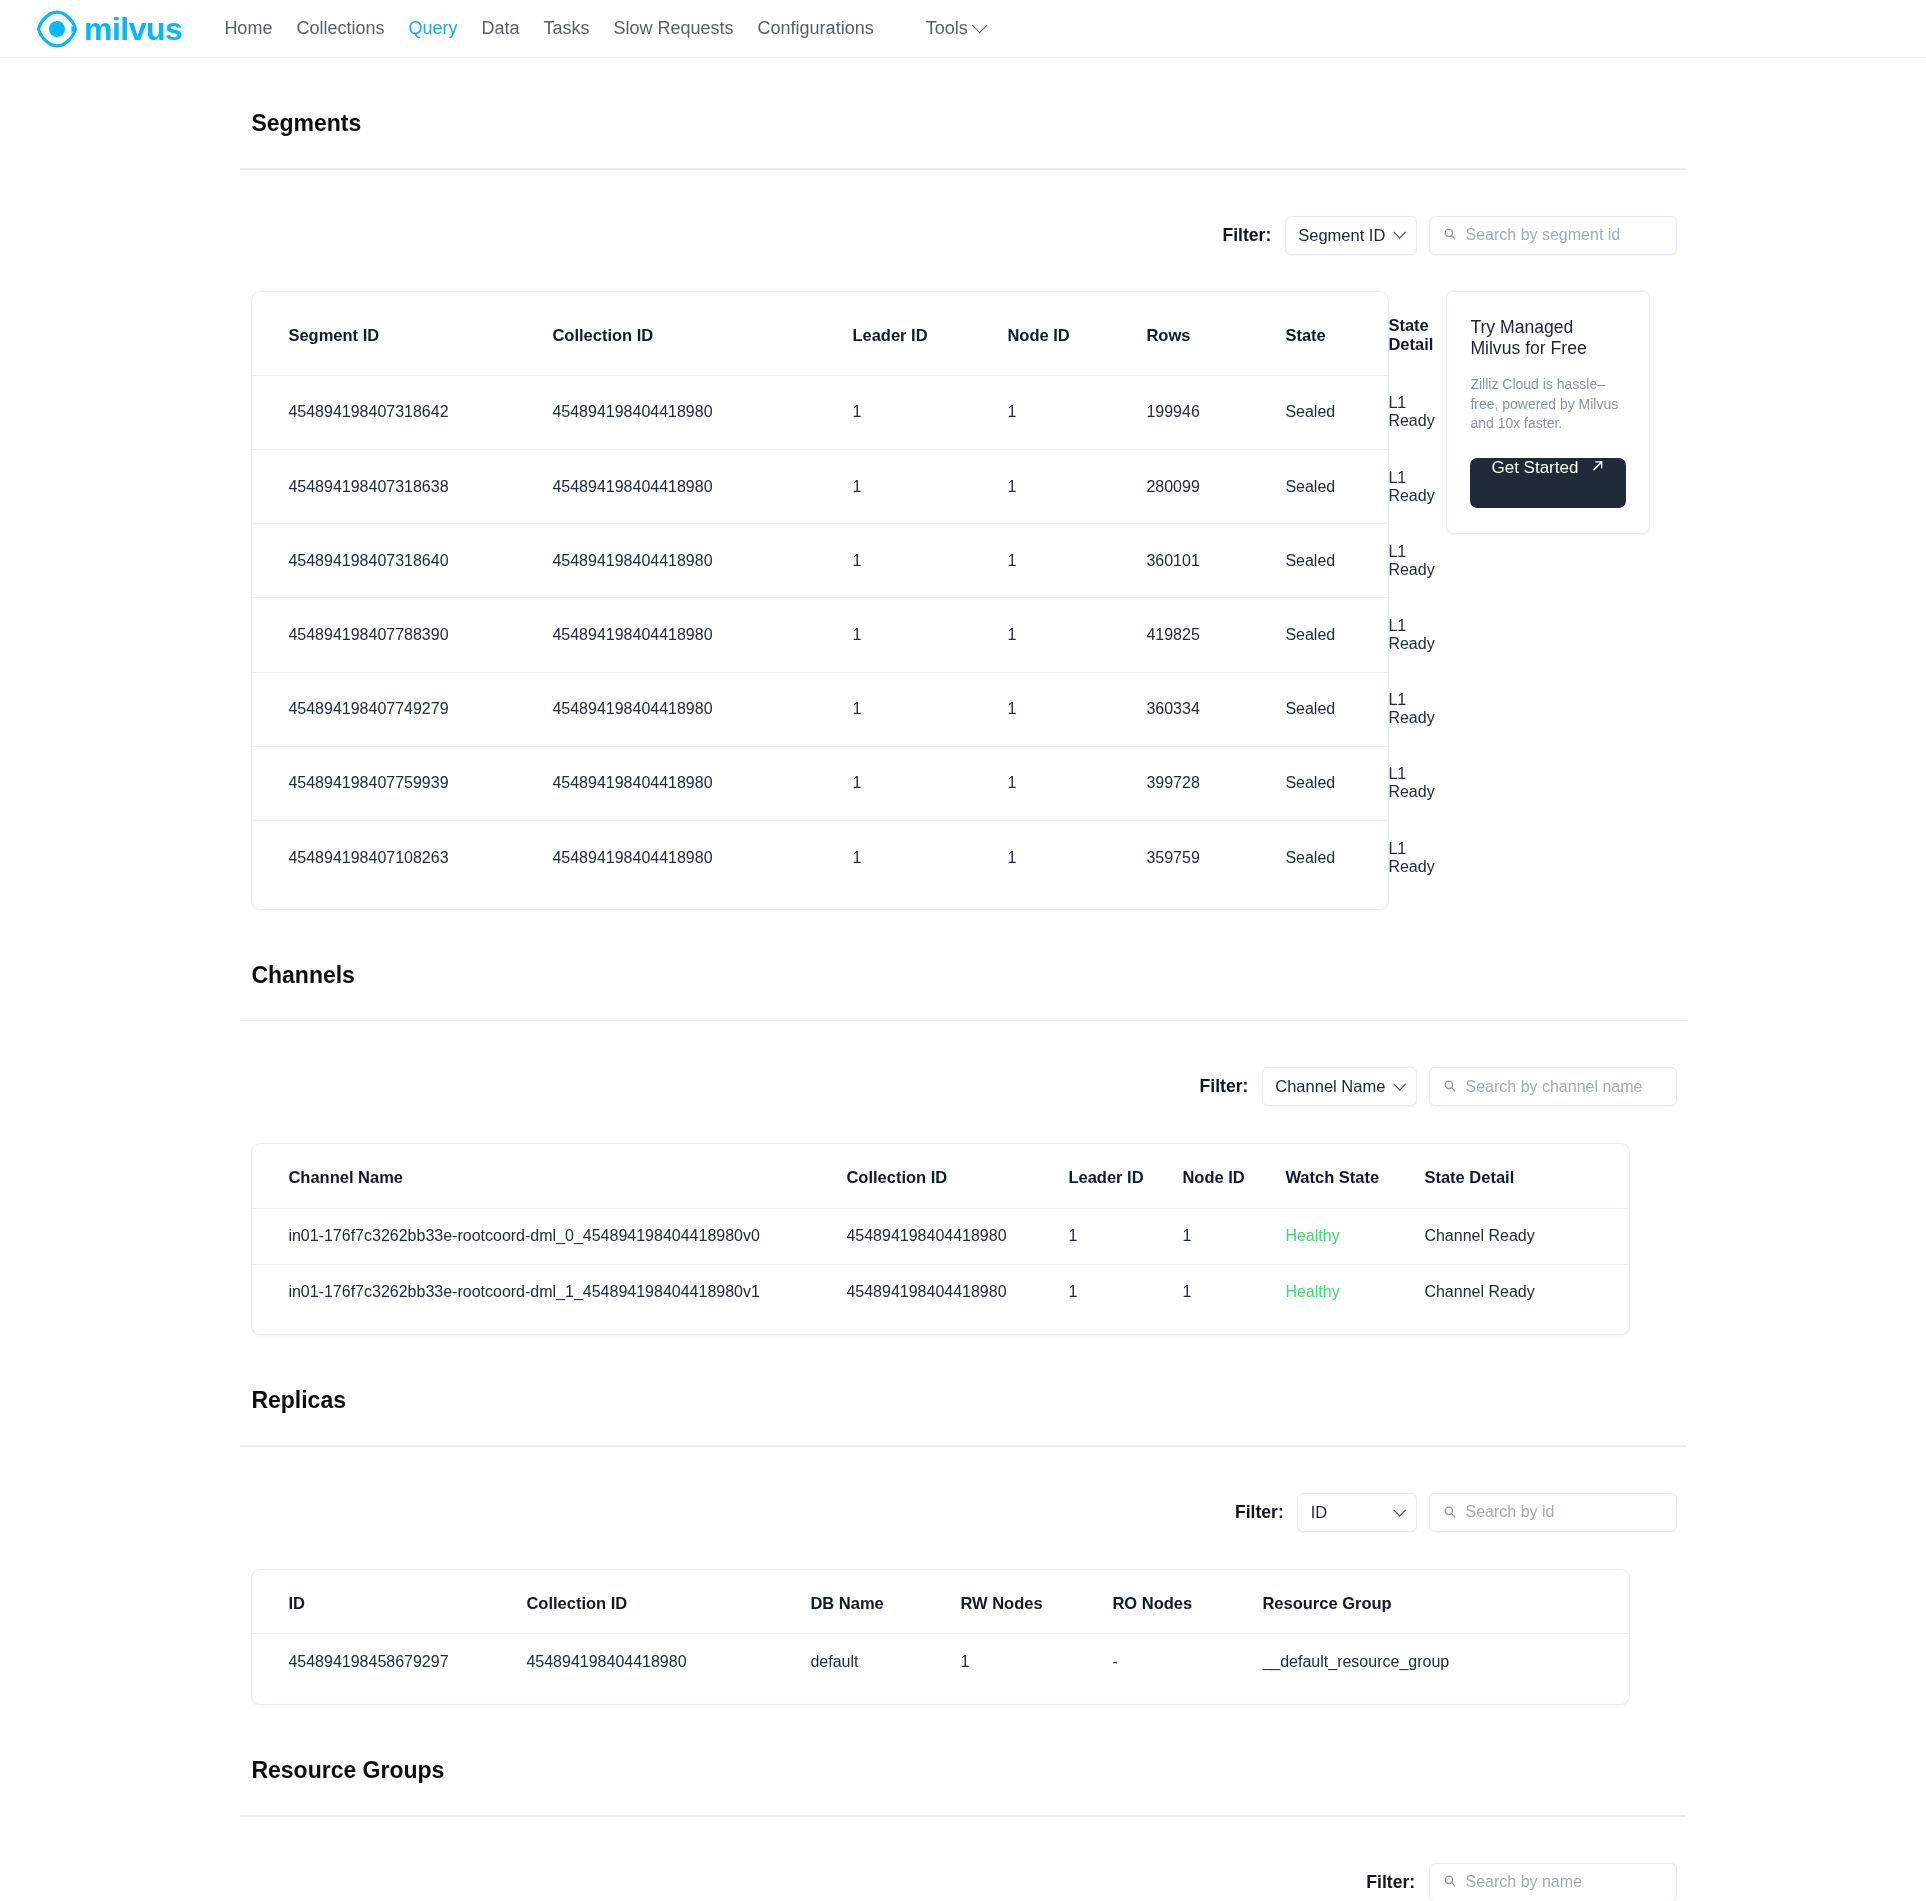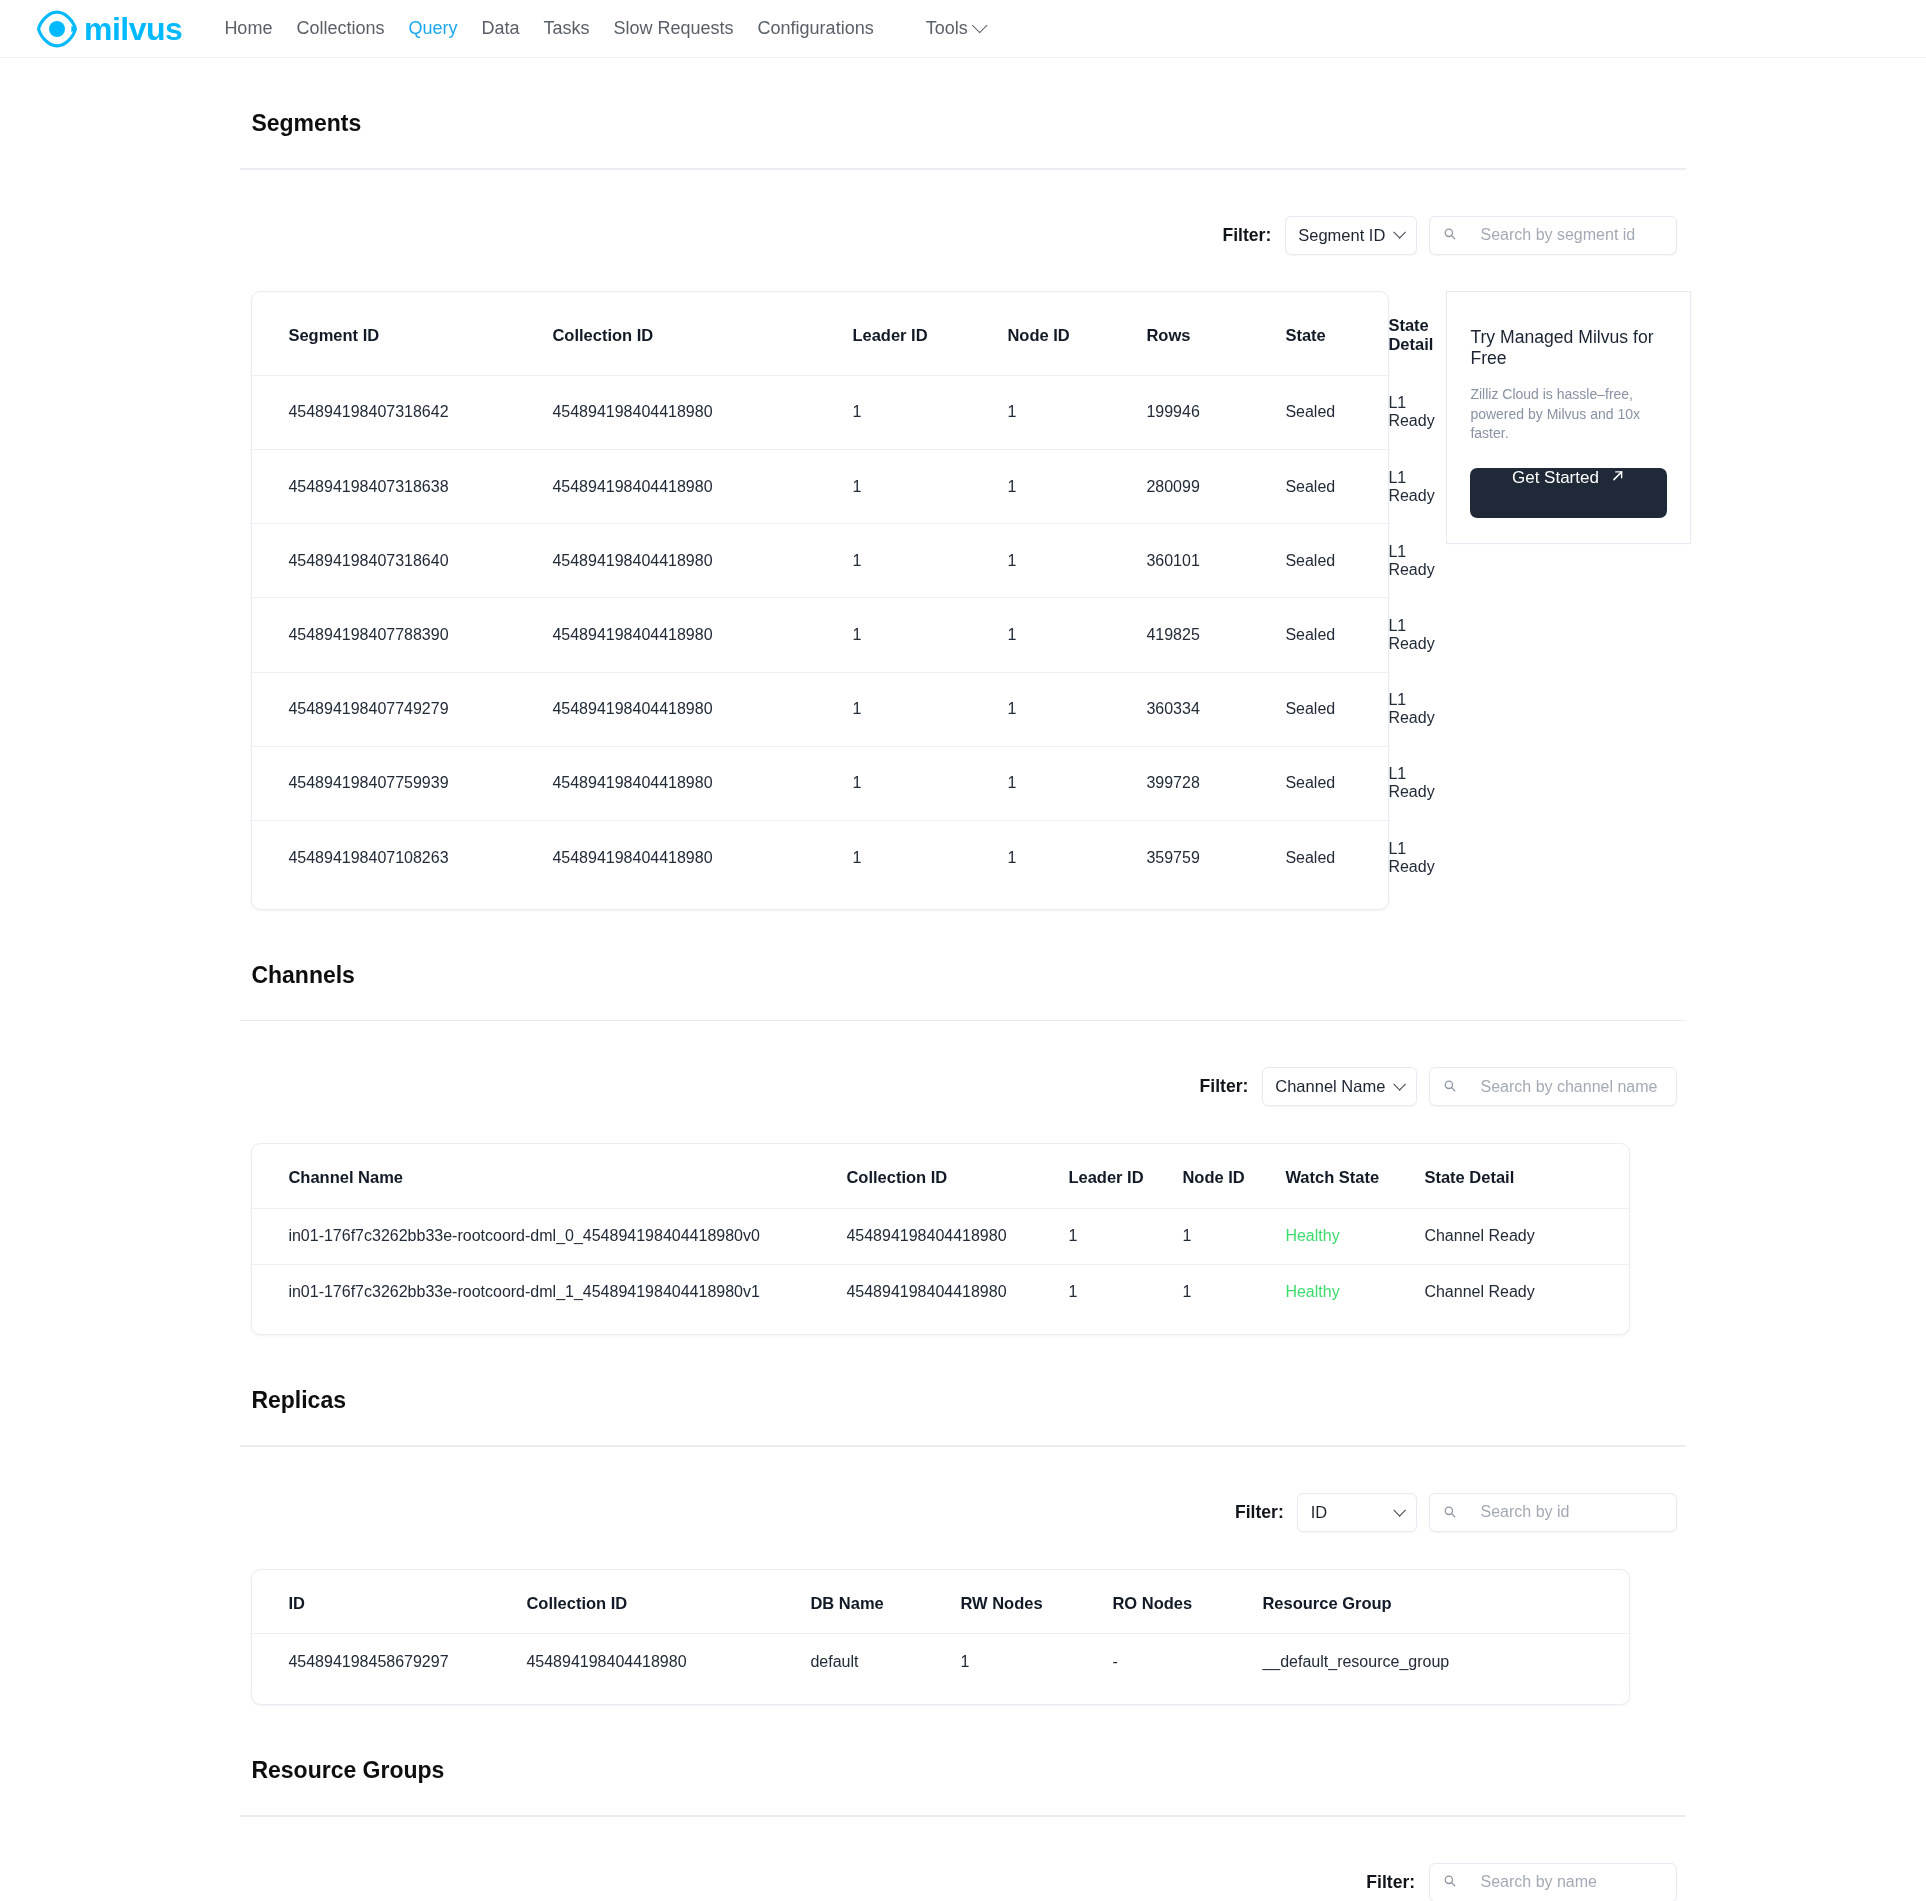--- a/index.html
+++ b/index.html
@@ -113,21 +113,21 @@
     flex: 0 0 auto;
   }
   .filter-search {
     height: 39px;
     width: 248px;
     border: 1px solid #e6eaf2;
     border-radius: 6.2px;
     background: #fff;
     display: flex;
     align-items: center;
-    gap: 24px;
+    gap: 9px;
     padding: 0 13.4px;
     box-shadow: 0 0.5px 1px rgba(16,24,40,.04);
     cursor: text;
   }
   .search-glass { width: 13.4px; height: 13.4px; flex: 0 0 auto; }
   .filter-search input {
     border: none; outline: none;
     font-size: 16px;
     font-family: "Liberation Sans", sans-serif;
     color: #1d2530;
@@ -191,25 +191,25 @@
   .tbl-replicas col.c6 { width: auto; }
 
   
   .tbl-rgroups col.c1 { width: 527px; }
   .tbl-rgroups col.c2 { width: 186px; }
   .tbl-rgroups col.c3 { width: auto; }
 
   
   .promo-col { width: 547px; padding-left: 57px; }
   .promo-card {
-    width: 245px;
+    width: 204px;
     border: 1px solid #e6eaf2;
-    border-radius: 0;
+    border-radius: 7px;
     background: #fff;
-    padding: 35px 23px 25px 23px;
+    padding: 25px 23px 25px 23px;
     box-shadow: 0 0.5px 1.5px rgba(16,24,40,.04);
   }
   .promo-title {
     font-size: 17.6px;
     color: #1b2433;
     font-weight: 400;
     margin-bottom: 15.5px;
   }
   .promo-sub {
     font-size: 14px;

